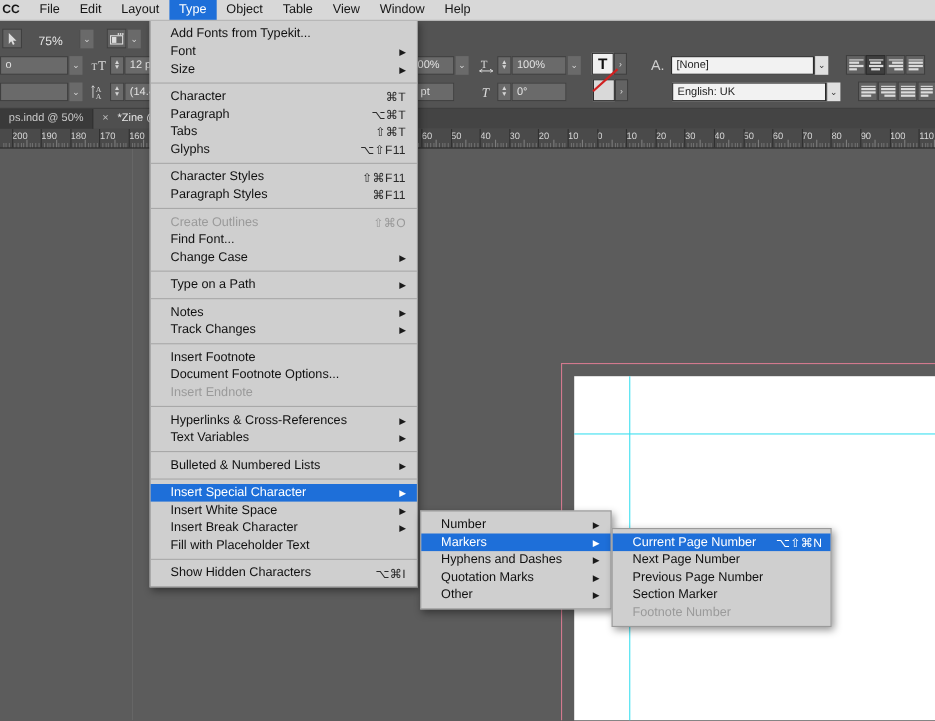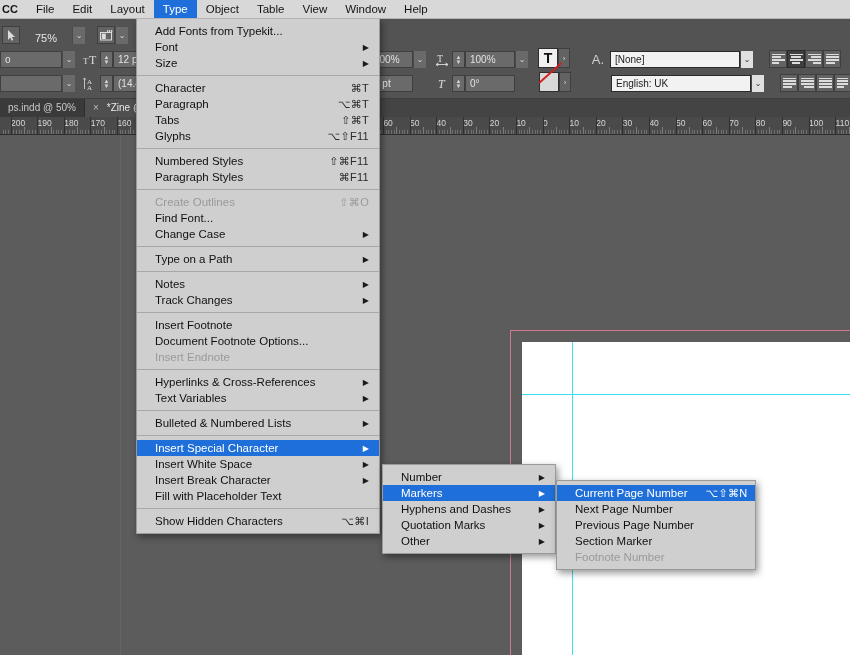--- a/index.html
+++ b/index.html
@@ -832,21 +832,21 @@
     <div class="menu-item">
       <span class="lbl">Tabs</span>
       <span class="sc">⇧⌘T</span>
     </div>
     <div class="menu-item">
       <span class="lbl">Glyphs</span>
       <span class="sc">⌥⇧F11</span>
     </div>
     <div class="menu-sep"></div>
     <div class="menu-item">
-      <span class="lbl">Numbered Styles</span>
+      <span class="lbl">Character Styles</span>
       <span class="sc">⇧⌘F11</span>
     </div>
     <div class="menu-item">
       <span class="lbl">Paragraph Styles</span>
       <span class="sc">⌘F11</span>
     </div>
     <div class="menu-sep"></div>
     <div class="menu-item disabled">
       <span class="lbl">Create Outlines</span>
       <span class="sc">⇧⌘O</span>

